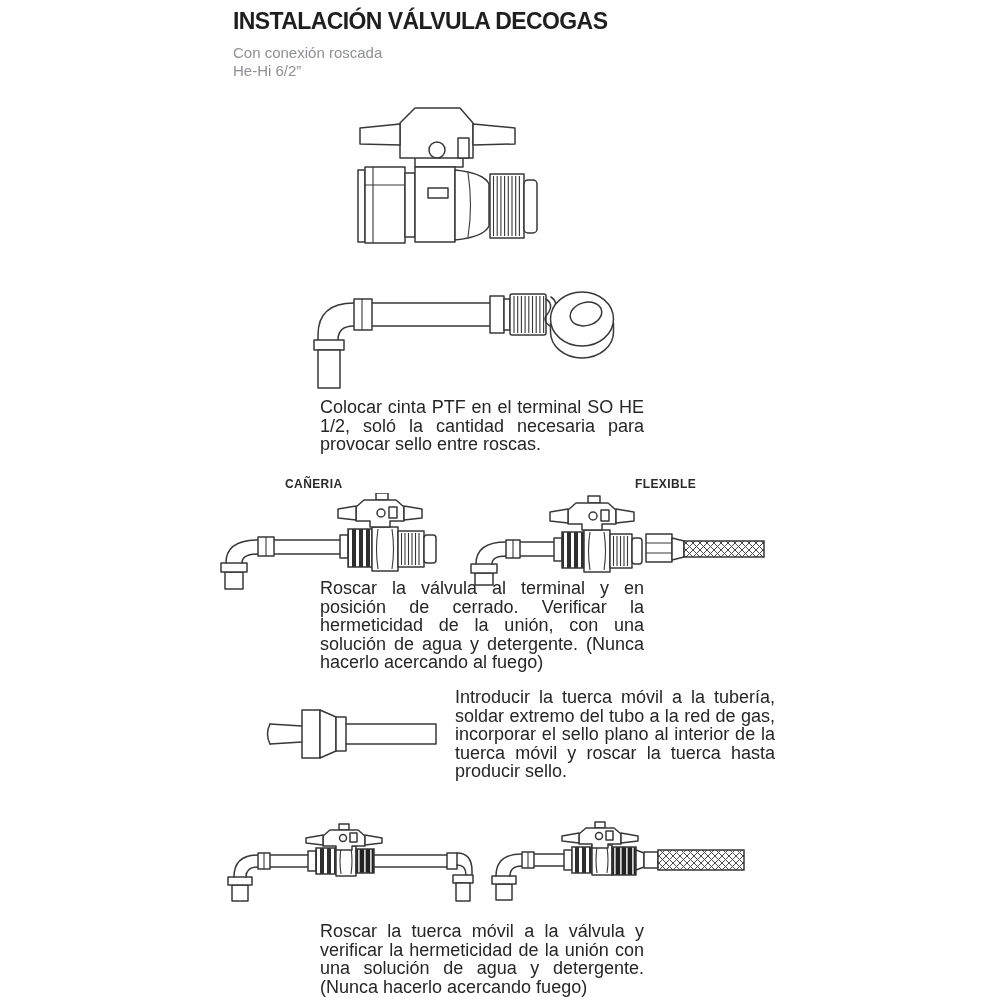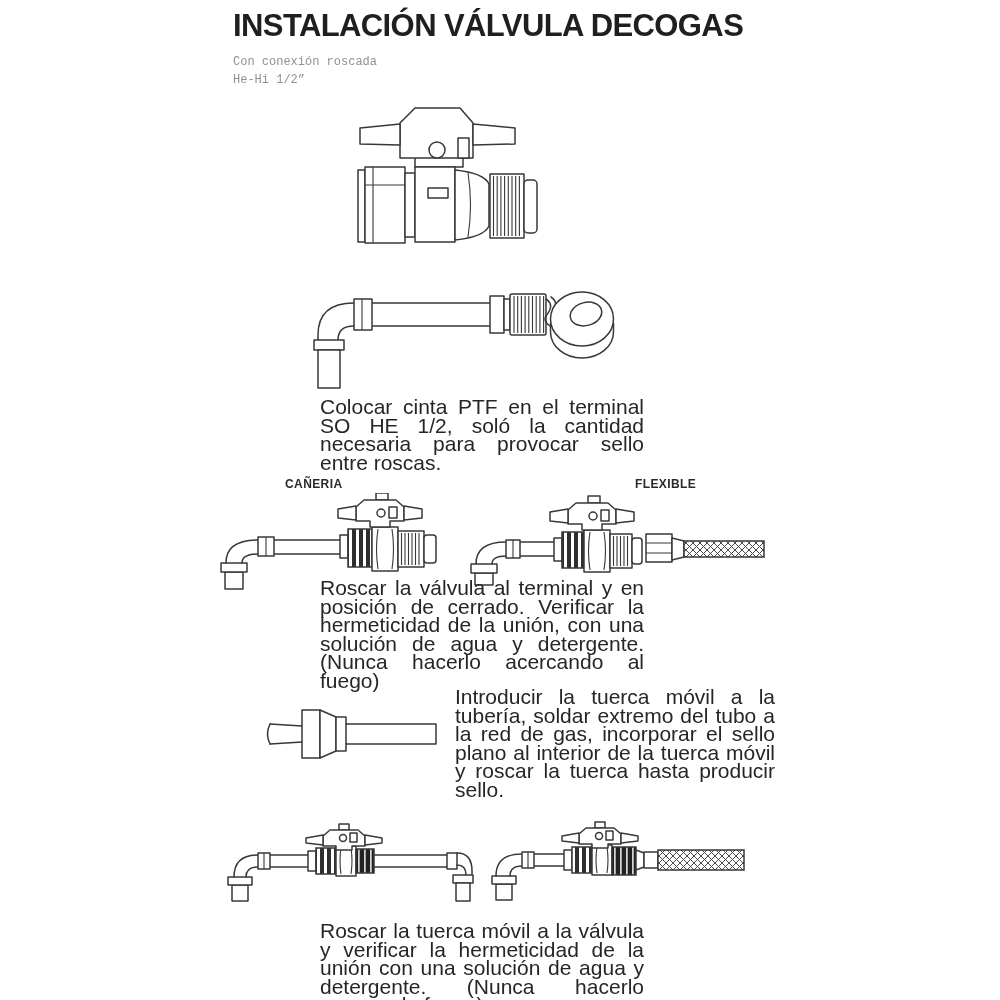--- a/index.html
+++ b/index.html
@@ -1,21 +1,21 @@
 <!DOCTYPE html>
 <html><head>
 <meta charset="utf-8">
 <style>
   html,body{margin:0;padding:0;background:#ffffff;}
   .page{position:relative;width:1000px;height:1000px;background:#ffffff;overflow:hidden;
         font-family:"Liberation Sans","DejaVu Sans",sans-serif;color:#262626;}
   .abs{position:absolute;}
-  h1.title{margin:0;font-size:31px;font-weight:800;letter-spacing:-0.6px;color:#1f1f1f;white-space:nowrap;}
-  .subtitle{font-size:12px;line-height:18px;color:#8e9094;font-family:Liberation Mono, monospace;}
-  .step-text{font-size:21px;line-height:18.5px;color:#262626;text-align:justify;text-align-last:left;margin:0;}
+  h1.title{margin:0;font-size:23px;font-weight:800;letter-spacing:-0.6px;color:#1f1f1f;white-space:nowrap;}
+  .subtitle{font-size:15px;line-height:18px;color:#8e9094;}
+  .step-text{font-size:18px;line-height:18.5px;color:#262626;text-align:justify;text-align-last:left;margin:0;}
   .fig-label{font-size:12px;font-weight:700;letter-spacing:0.4px;color:#2a2a2a;}
   svg{display:block;}
   svg *{vector-effect:non-scaling-stroke;}
   .ln{fill:none;stroke:#383838;stroke-width:1.5;stroke-linejoin:round;stroke-linecap:round;}
   .wh{fill:#ffffff;stroke:#383838;stroke-width:1.5;stroke-linejoin:round;}
   .thin{fill:none;stroke:#383838;stroke-width:1.1;}
 </style>
 </head>
 <body>
 
@@ -34,21 +34,21 @@
       <pattern id="braid" width="7" height="7" patternUnits="userSpaceOnUse">
         <rect width="7" height="7" fill="#ffffff"></rect>
         <path d="M0,0 L7,7 M7,0 L0,7" stroke="#4a4a4a" stroke-width="1" fill="none"></path>
       </pattern>
     </defs>
   </svg>
 
   <div class="abs" style="left:233px;top:8px;">
     <h1 class="title">INSTALACIÓN VÁLVULA DECOGAS</h1>
     <div class="subtitle" style="margin-top:9px;">Con conexión roscada</div>
-    <div class="subtitle">He-Hi 1/2”</div>
+    <div class="subtitle">He-Hi 6/2”</div>
   </div>
 
   <svg class="abs" style="left:352px;top:100px;" width="195" height="148" viewBox="0 0 195 148">
     <g>
 
       <rect class="wh" x="6" y="70" width="7" height="72"></rect>
       <rect class="wh" x="13" y="67" width="40" height="76"></rect>
       <path class="thin" d="M21,67 V143 M13,85 H53"></path>
       <rect class="wh" x="53" y="73" width="10" height="64"></rect>
 

